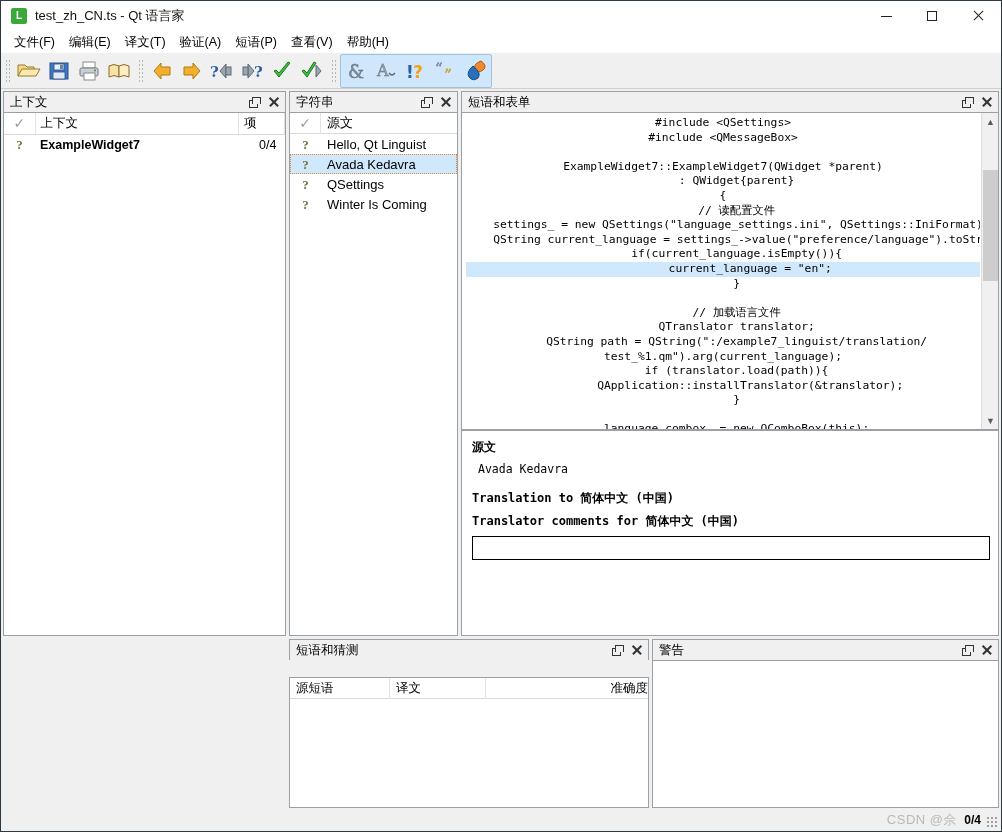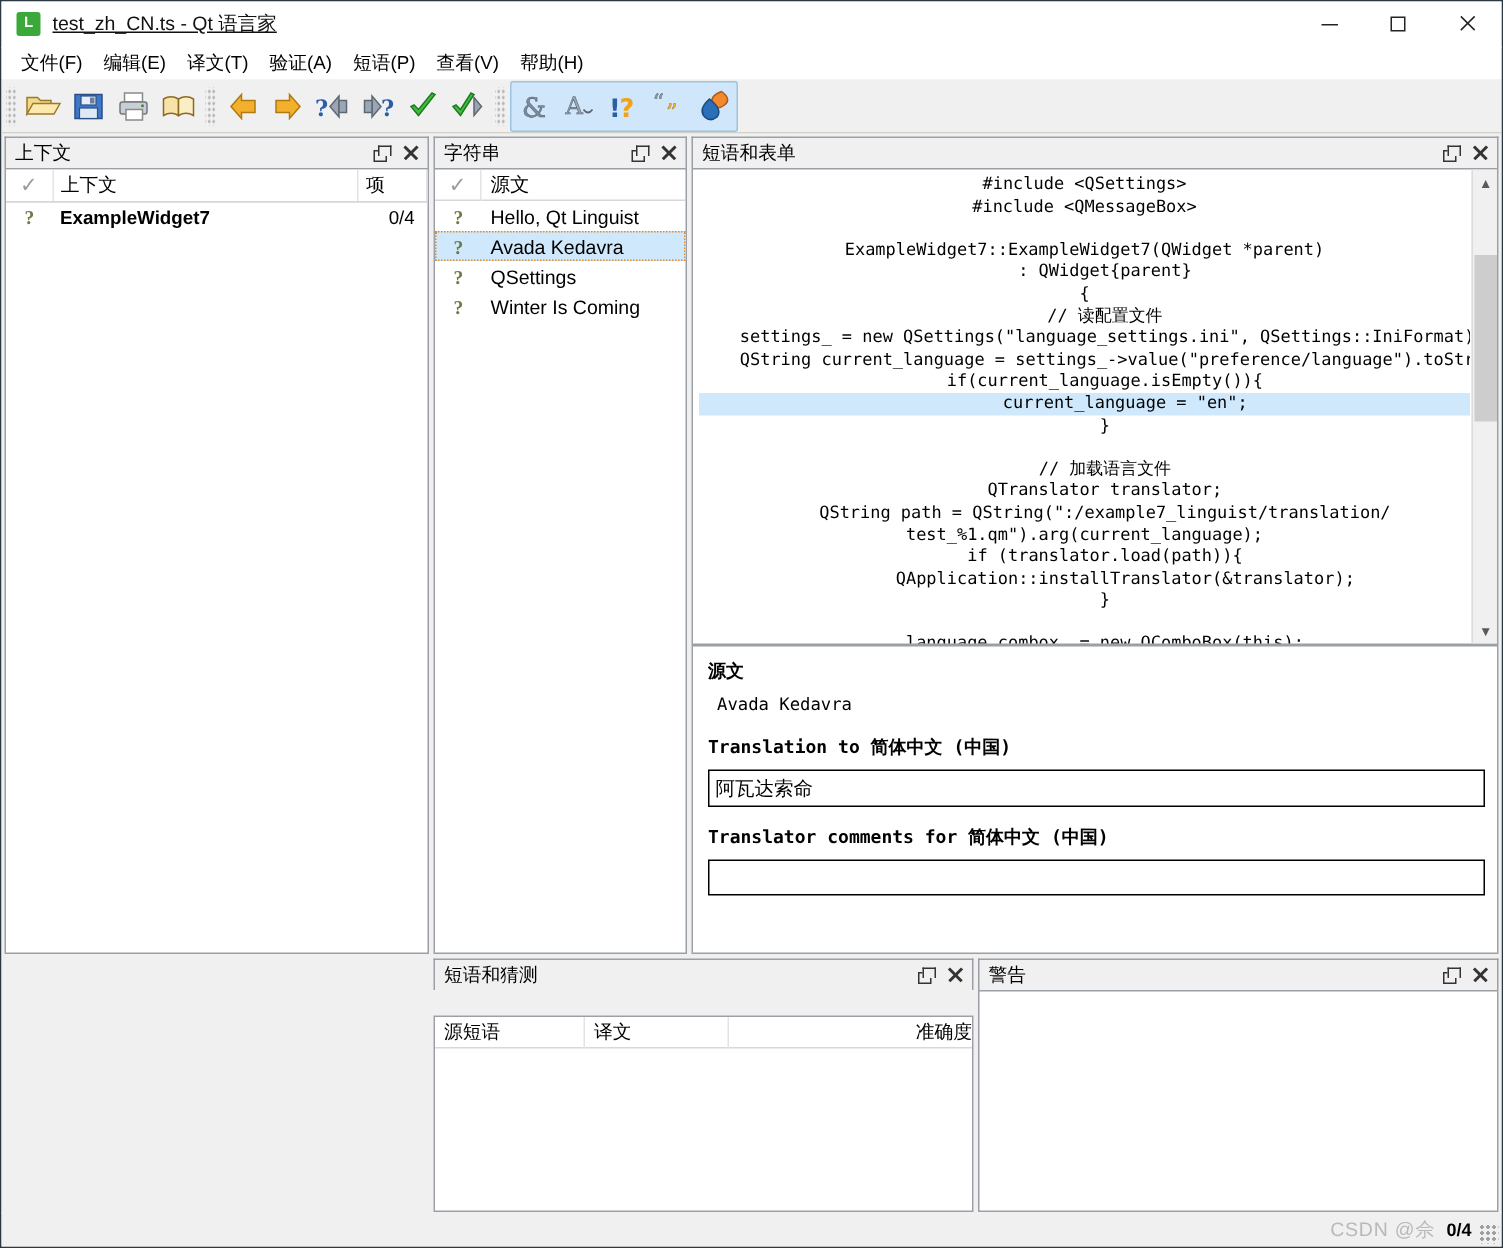--- a/index.html
+++ b/index.html
@@ -25,21 +25,21 @@
     display: flex; align-items: center;
     border-bottom: 1px solid #ffffff;
   }
   .title-icon {
     width: 16px; height: 16px; margin-left: 10px; margin-right: 8px;
     background: #3aa93a; border-radius: 2px;
     color: #ffffff; font-size: 10px; font-weight: bold;
     display: flex; align-items: center; justify-content: center;
     line-height: 1;
   }
-  .title-text { font-size: 13px; color: #111; white-space: nowrap; text-decoration: underline; }
+  .title-text { font-size: 13px; color: #111; white-space: nowrap; }
   .title-spacer { flex: 1 1 auto; }
   .winbtn {
     width: 46px; height: 31px;
     display: flex; align-items: center; justify-content: center;
     font-size: 12px; color: #222;
   }
   .gl-min { width: 11px; height: 1px; background: #222; display:block; }
   .gl-max { width: 10px; height: 10px; border: 1px solid #222; display:block; }
   .gl-x { position: relative; width: 12px; height: 12px; display:block; }
   .gl-x::before, .gl-x::after {
@@ -526,21 +526,20 @@
             <div class="vs-arrow up">▲</div>
             <div class="vs-thumb" style="top:57px; height:111px;"></div>
             <div class="vs-arrow down">▼</div>
           </div>
         </div>
 
         <div class="editor">
           <div class="ed-label">源文</div>
           <div class="ed-src">Avada Kedavra</div>
           <div class="ed-label">Translation to 简体中文 (中国)</div>
-          <input class="ed-input" type="text" value="阿瓦达索命" style="">
           <div class="ed-label">Translator comments for 简体中文 (中国)</div>
           <input class="ed-input comment" type="text" value="" style="">
         </div>
       </div>
     </div>
 
     <div class="row-bottom">
       <div class="left-fill"></div>
 
       <div class="dock phr-dock" style="margin-left:3px;">

